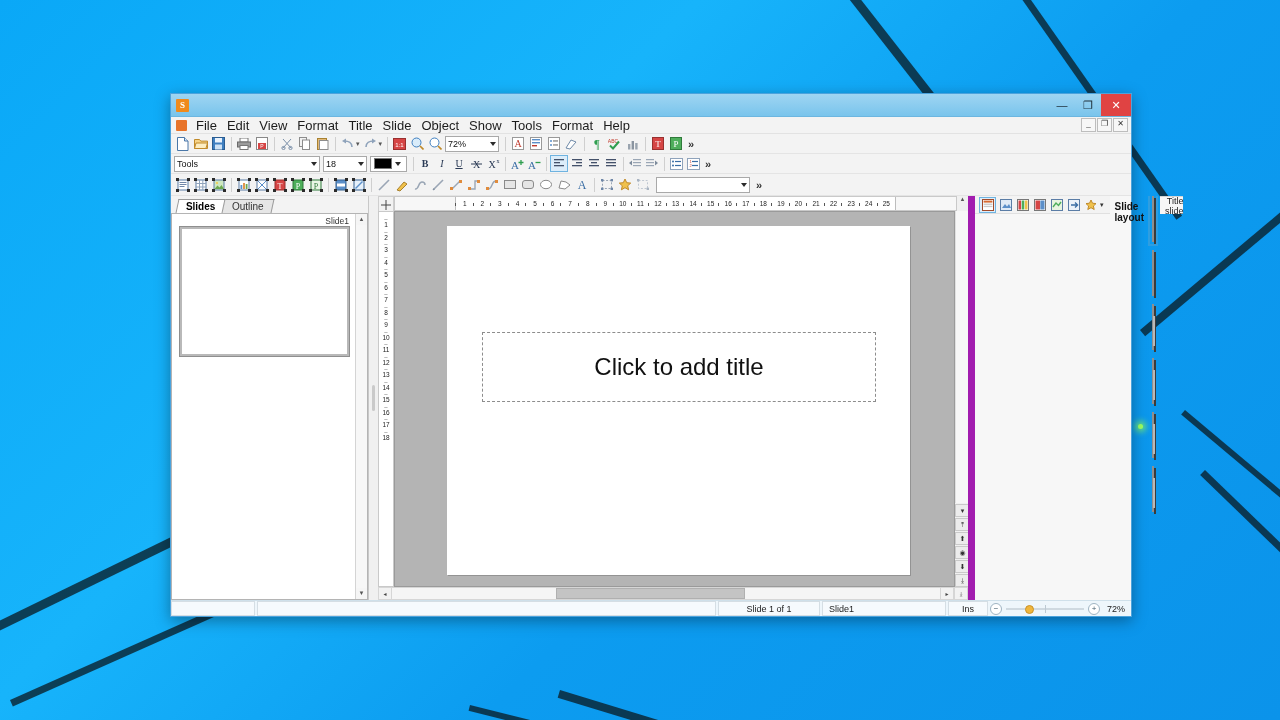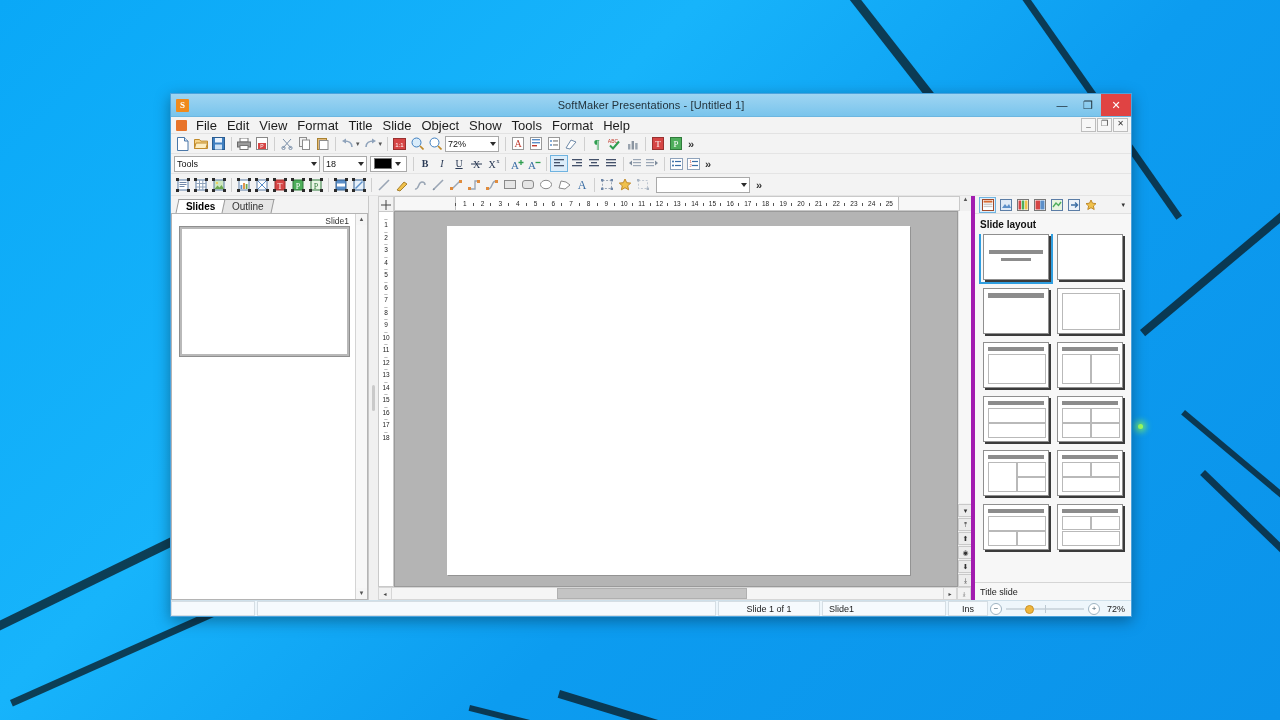--- a/index.html
+++ b/index.html
@@ -140,22 +140,22 @@
     color:#333;background:#ececec;border:1px solid #c9c9c9;margin-top:1px;}
   .hscroll-row{height:13px;display:flex;align-items:stretch;flex:none;}
   .hs-arrow{width:12px;background:#f2f2f2;border:1px solid #d6d6d6;font-size:6px;
     text-align:center;line-height:12px;color:#444;}
   .hs-track{flex:1;background:#f5f5f5;border-top:1px solid #d6d6d6;
     border-bottom:1px solid #d6d6d6;position:relative;}
   .hs-thumb{position:absolute;left:30%;top:0;bottom:0;width:34%;
     background:#c4c4c4;border:1px solid #b0b0b0;}
 
   
-  .rightpane{width:156px;background:#f7f7f7;border-left:4px solid #a21caf;
-    display:flex;flex-direction:column;}
+  .rightpane{width:156px;background:#f7f7f7;border-left:7px solid #a21caf;
+    display:flex;}
   .rp-toolbar{height:17px;display:flex;align-items:center;padding-left:4px;
     background:#f3f3f3;border-bottom:1px solid #e0e0e0;}
   .rp-btn{width:15px;height:14px;margin-right:2px;display:flex;
     align-items:center;justify-content:center;}
   .rp-btn.sel{border:1px solid #6fb3e0;background:#ddeefb;}
   .rp-drop{margin-left:auto;margin-right:6px;font-size:7px;color:#333;}
   .rp-title{font-size:10px;font-weight:bold;color:#111;padding:5px 0 4px 5px;}
   .layout-grid{flex:1;display:grid;grid-template-columns:1fr 1fr;
     gap:8px 8px;padding:0 8px;align-content:start;overflow:hidden;}
   .lay{height:46px;background:#fff;border:1px solid #8f8f8f;
@@ -193,21 +193,20 @@
 <div class="streak s6"></div>
 <div class="streak s7"></div>
 <div class="streak s8"></div>
 <div class="streak s9"></div>
 <div class="glow" style="left:1138px;top:424px;"></div>
 
 <div id="app-window">
 
   <div class="titlebar">
     <div class="app-icon">S</div>
-    <div class="title-text">SoftMaker Presentations - [Untitled 1]</div>
     <div class="win-btns">
       <div class="win-btn">—</div>
       <div class="win-btn">❐</div>
       <div class="win-btn close">✕</div>
     </div>
   </div>
 
   <div class="menubar">
     <div class="doc-icon"></div>
     <div class="menu-item">File</div>
@@ -807,20 +806,23 @@
             <div class="vtick">15</div>
             <div class="vdash">–</div>
             <div class="vtick">16</div>
             <div class="vdash">–</div>
             <div class="vtick">17</div>
             <div class="vdash">–</div>
             <div class="vtick">18</div>
           </div>
         <div class="canvas">
           <div class="slide">
+            <div class="ph ph-title">
+              <span>Click to add title</span>
+            </div>
           </div>
         </div>
         <div class="cv-right">
           <div class="cv-r-track"></div>
           <div class="navbtns">
             <div class="navbtn">▾</div>
             <div class="navbtn">⤒</div>
             <div class="navbtn">⬆</div>
             <div class="navbtn">◉</div>
             <div class="navbtn">⬇</div>

